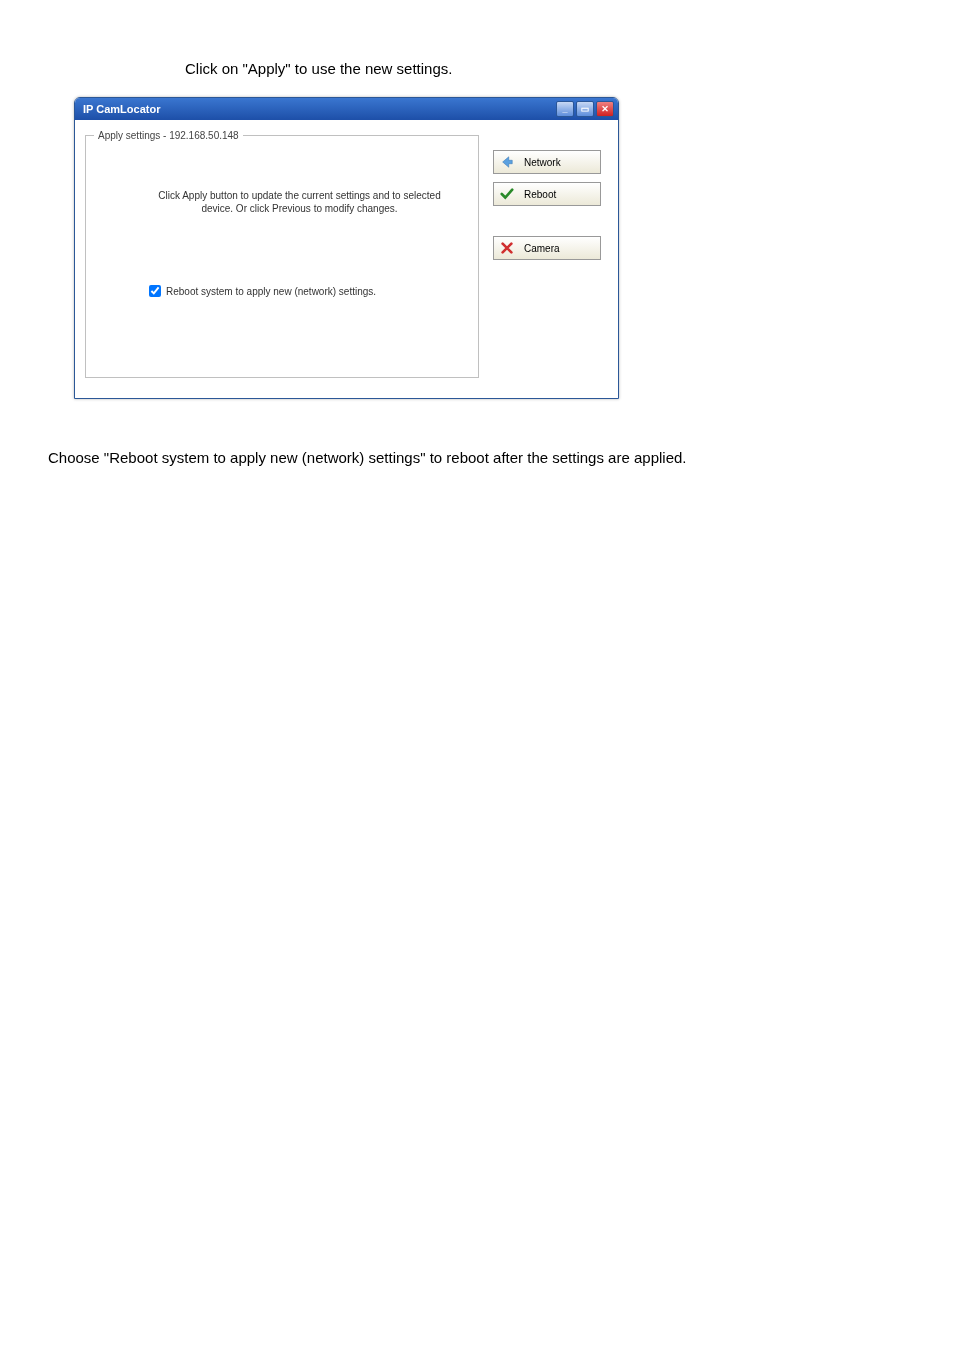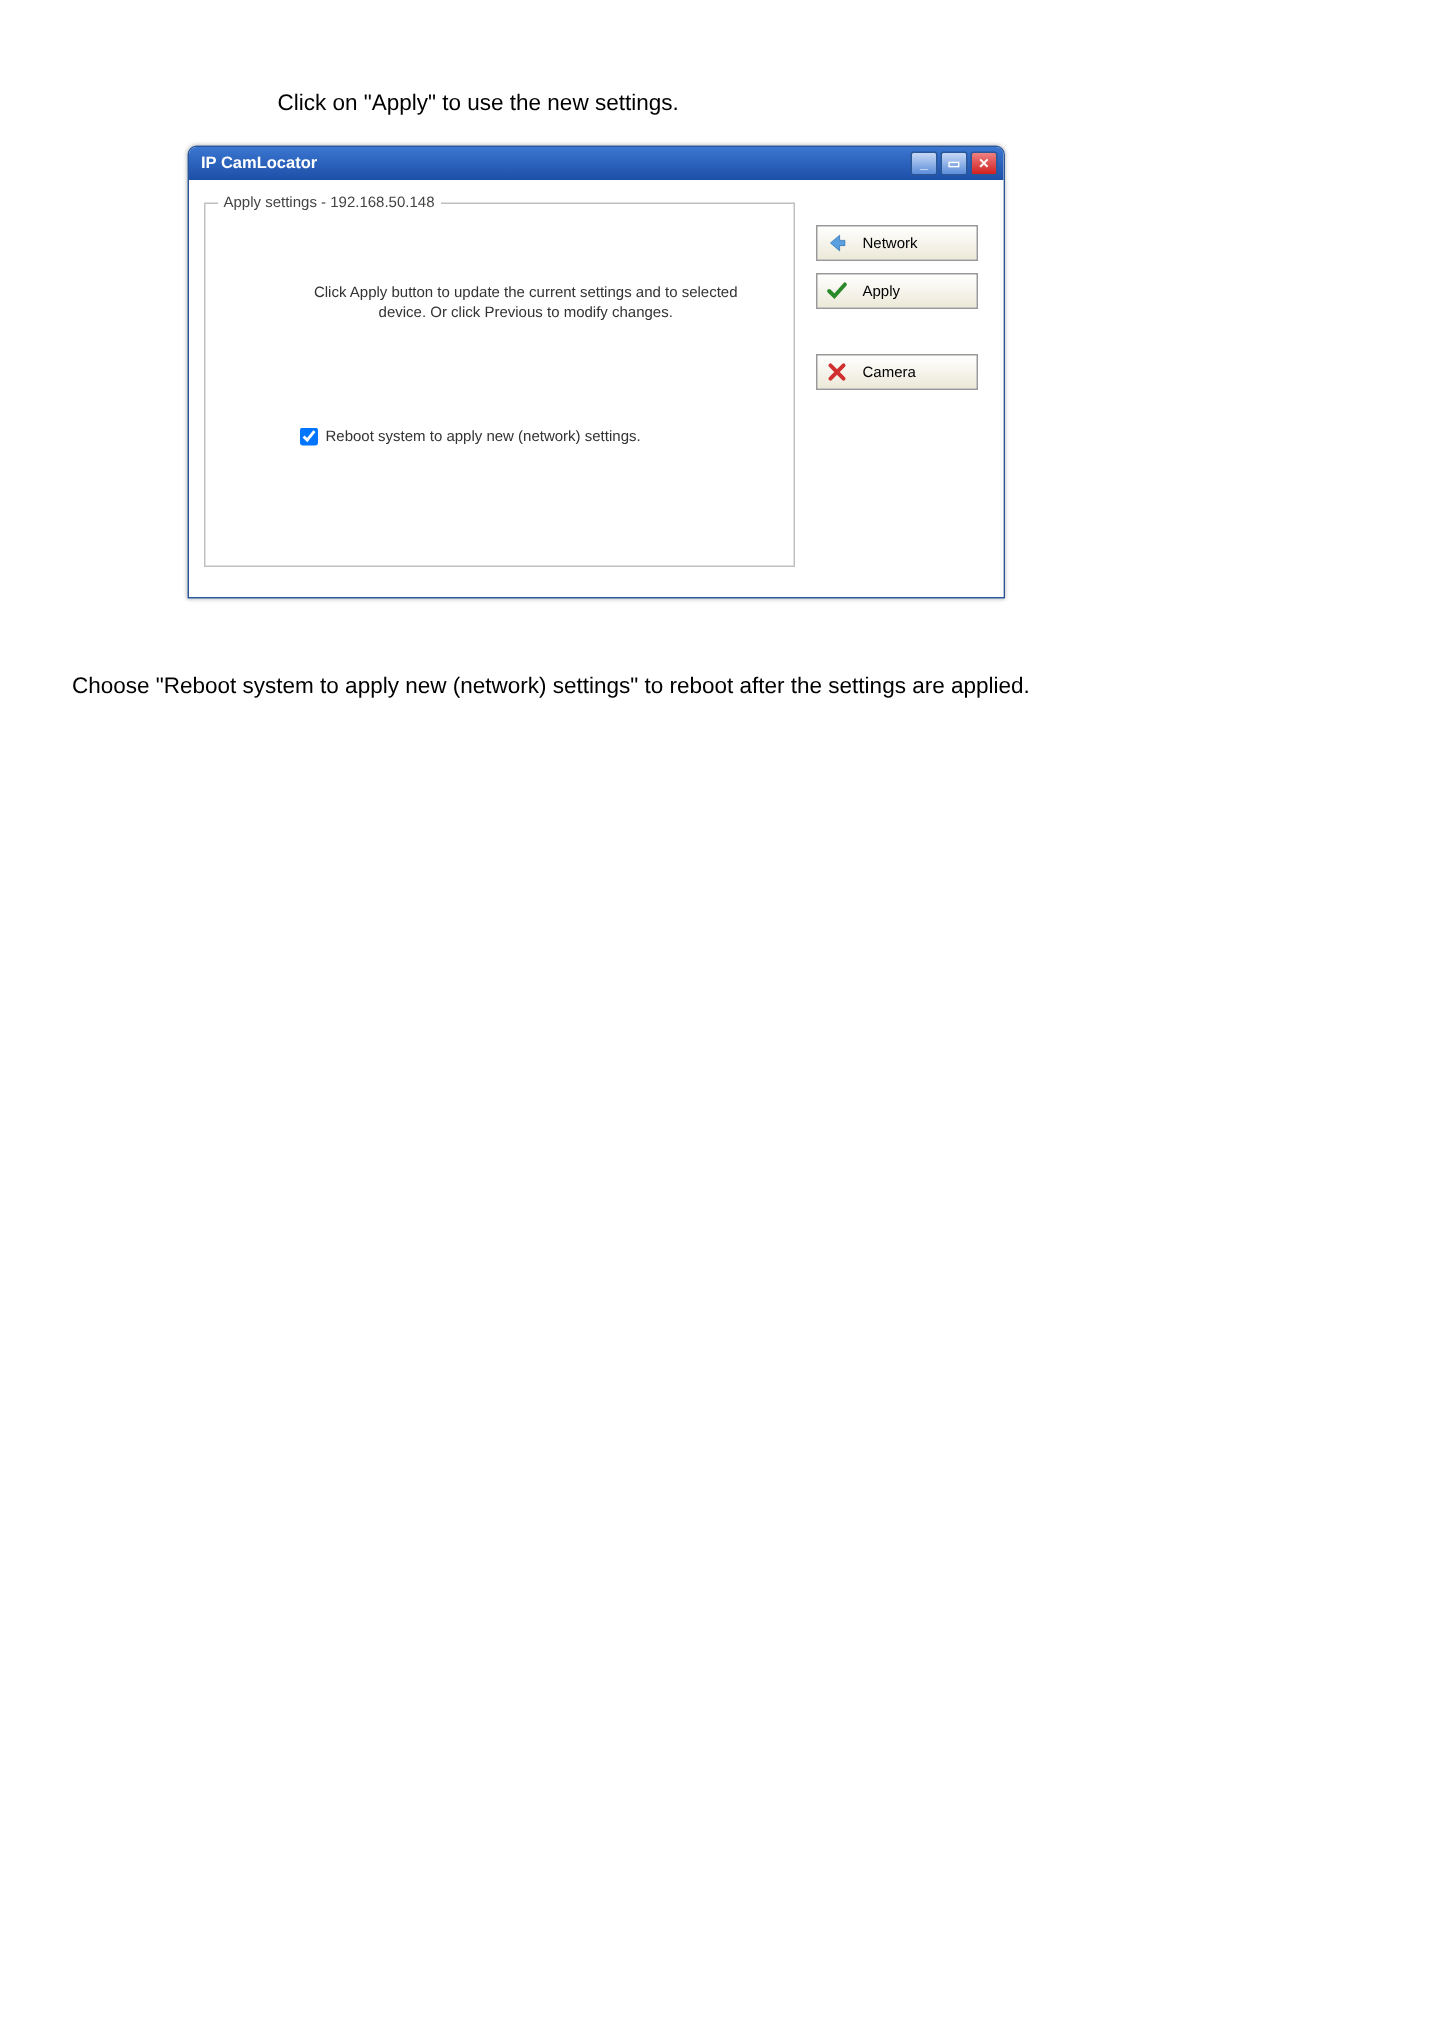--- a/index.html
+++ b/index.html
@@ -15,21 +15,21 @@
       padding: 60px 40px;
     }
     .intro-text {
       font-size: 15px;
       color: #000;
       margin-bottom: 20px;
       margin-left: 145px;
     }
     .window {
       width: 545px;
-      margin-left: 85px;
+      margin-left: 34px;
       border: 1px solid #2b5797;
       border-radius: 6px 6px 0 0;
       overflow: hidden;
       box-shadow: 0 0 3px rgba(0,0,0,0.3);
     }
     .titlebar {
       background: linear-gradient(to bottom, #3a76d0, #1d4fa8);
       height: 22px;
       display: flex;
       align-items: center;
@@ -239,21 +239,21 @@
       <button class="wiz-btn">
         <svg viewBox="0 0 16 16">
             <path d="M10 2 L3 8 L10 14 L10 10 L14 10 L14 6 L10 6 Z" fill="#5aa0e0" stroke="#2266aa" stroke-width="0.5"></path>
           </svg>
         <span>Network</span>
       </button>
       <button class="wiz-btn">
         <svg viewBox="0 0 16 16">
             <path d="M2 8 L6 12 L14 3" fill="none" stroke="#2a8a2a" stroke-width="3" stroke-linecap="round"></path>
           </svg>
-        <span>Apply</span>
+        <span>Reboot</span>
       </button>
       <button class="wiz-btn cancel-btn">
         <svg viewBox="0 0 16 16">
             <path d="M3 3 L13 13 M13 3 L3 13" stroke="#d03030" stroke-width="3" stroke-linecap="round"></path>
           </svg>
         <span>Camera</span>
       </button>
     </div>
   </div>
 </div>

